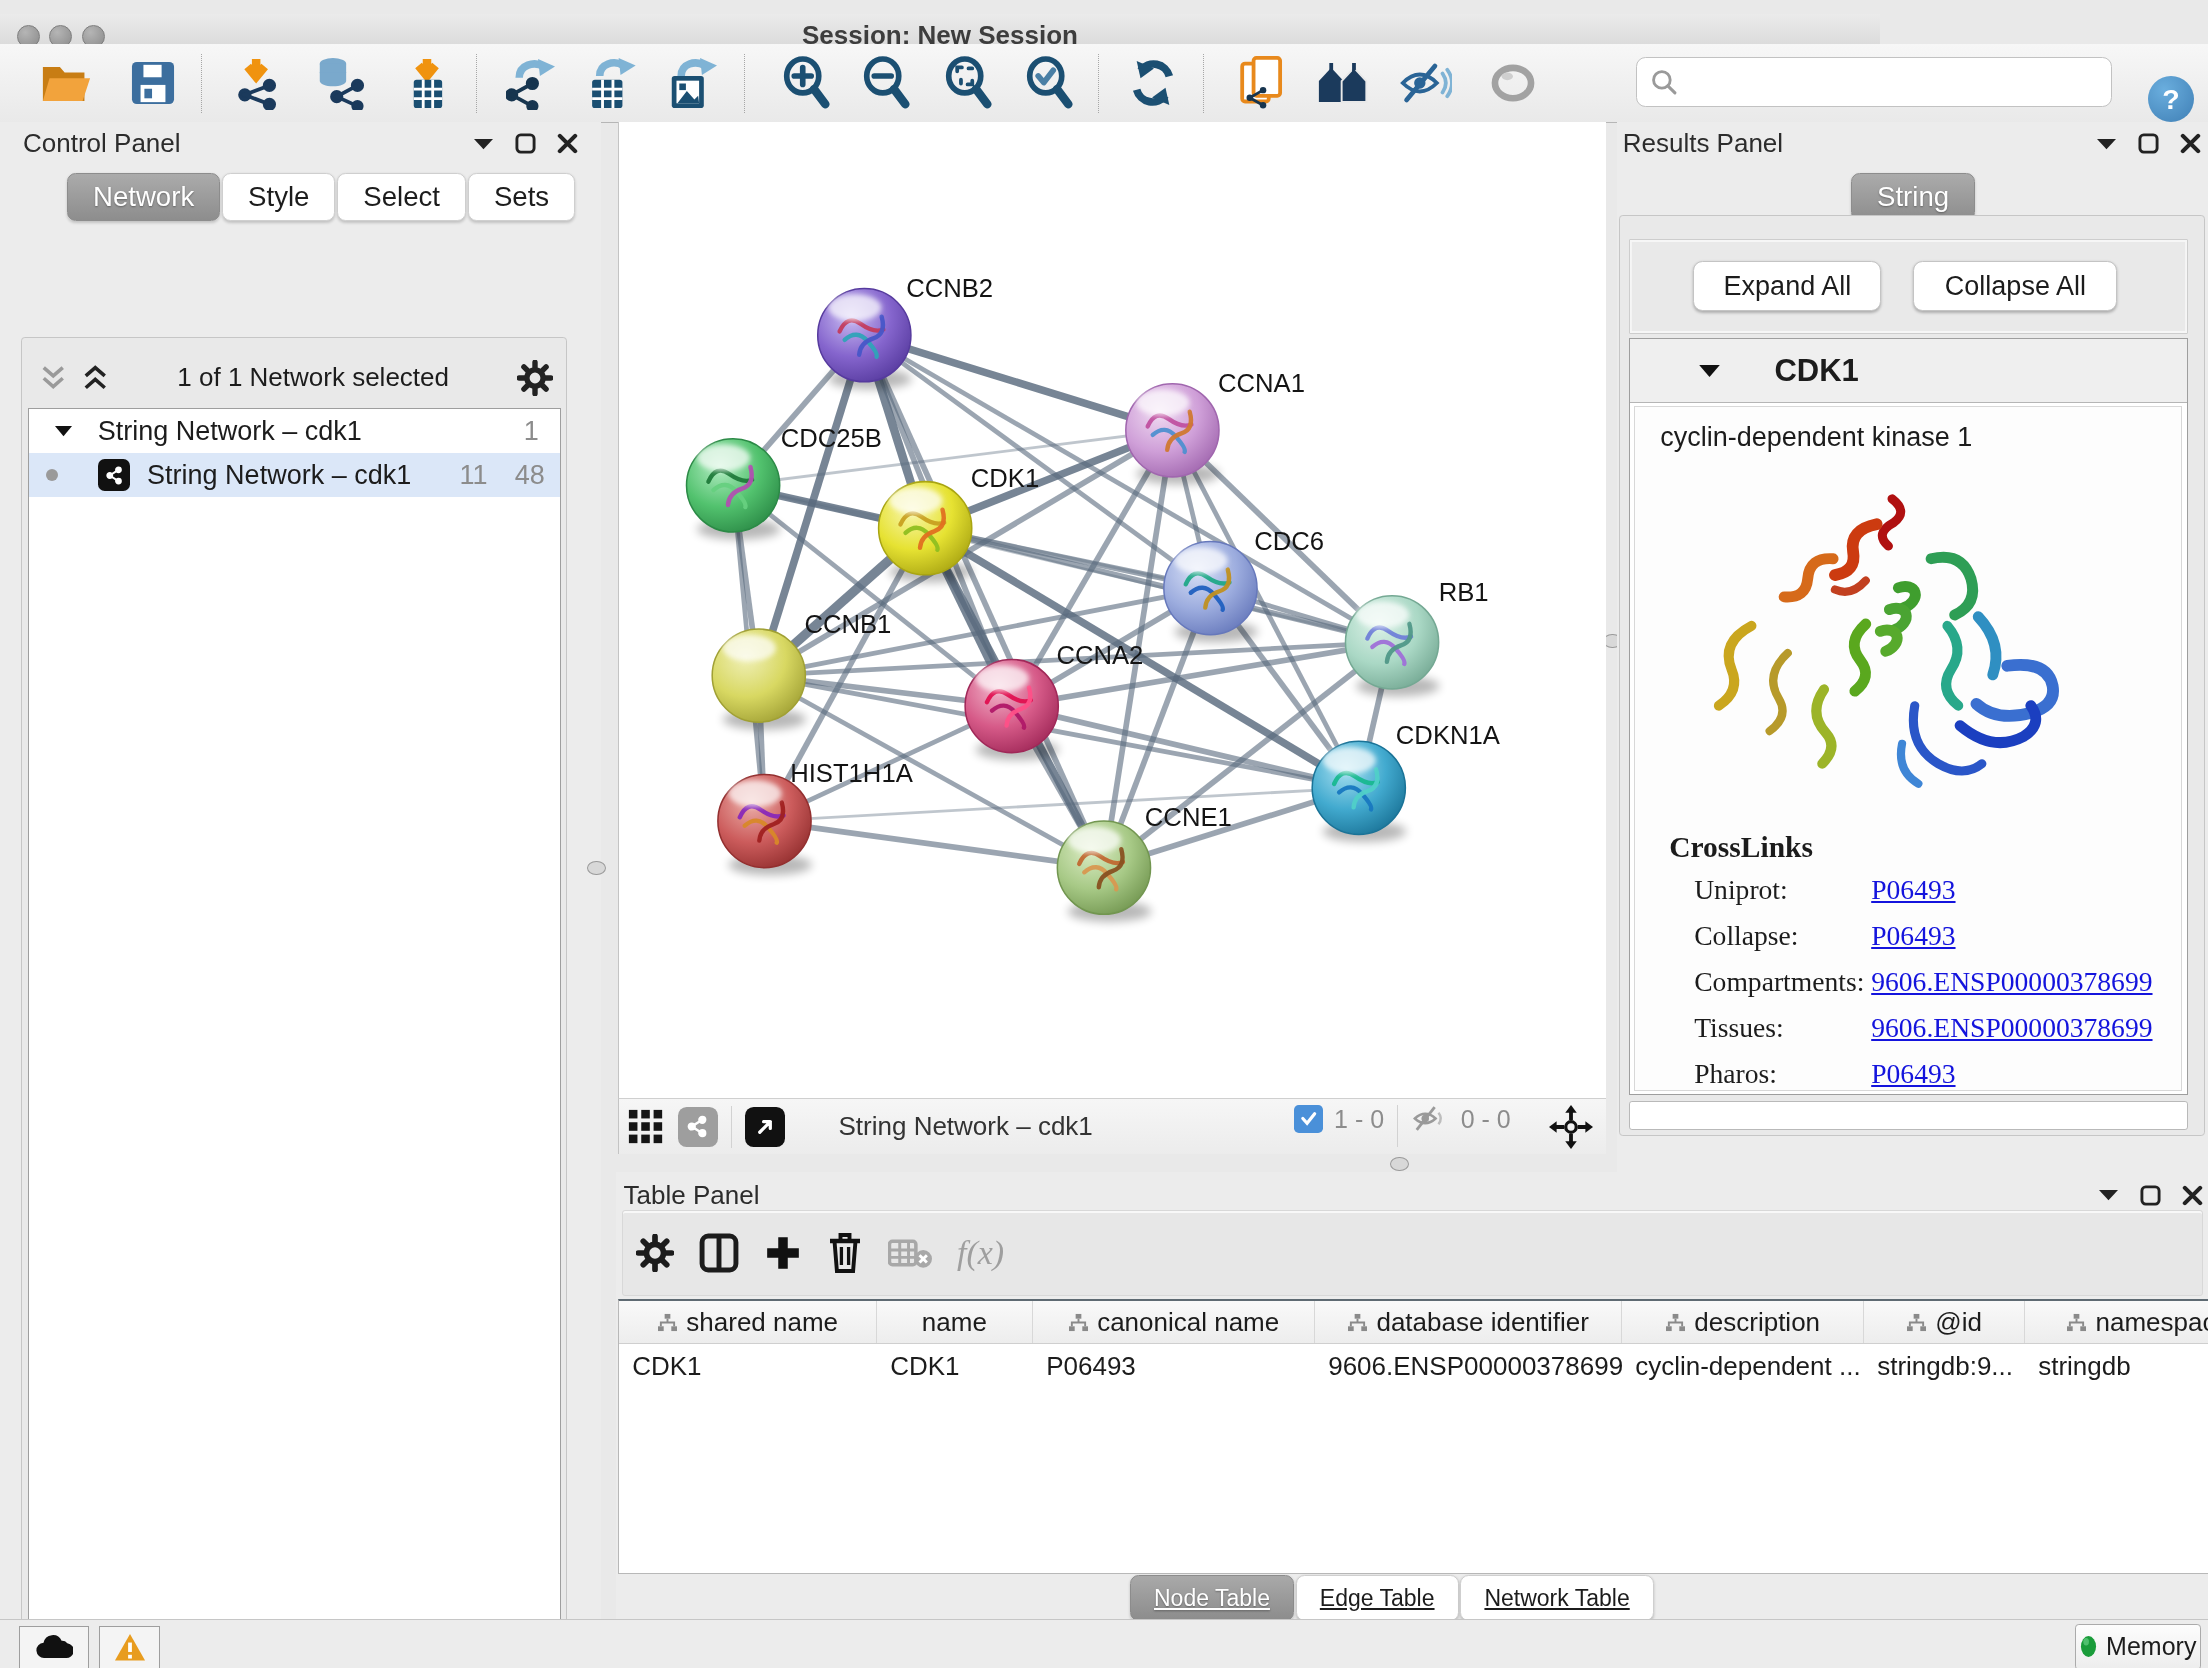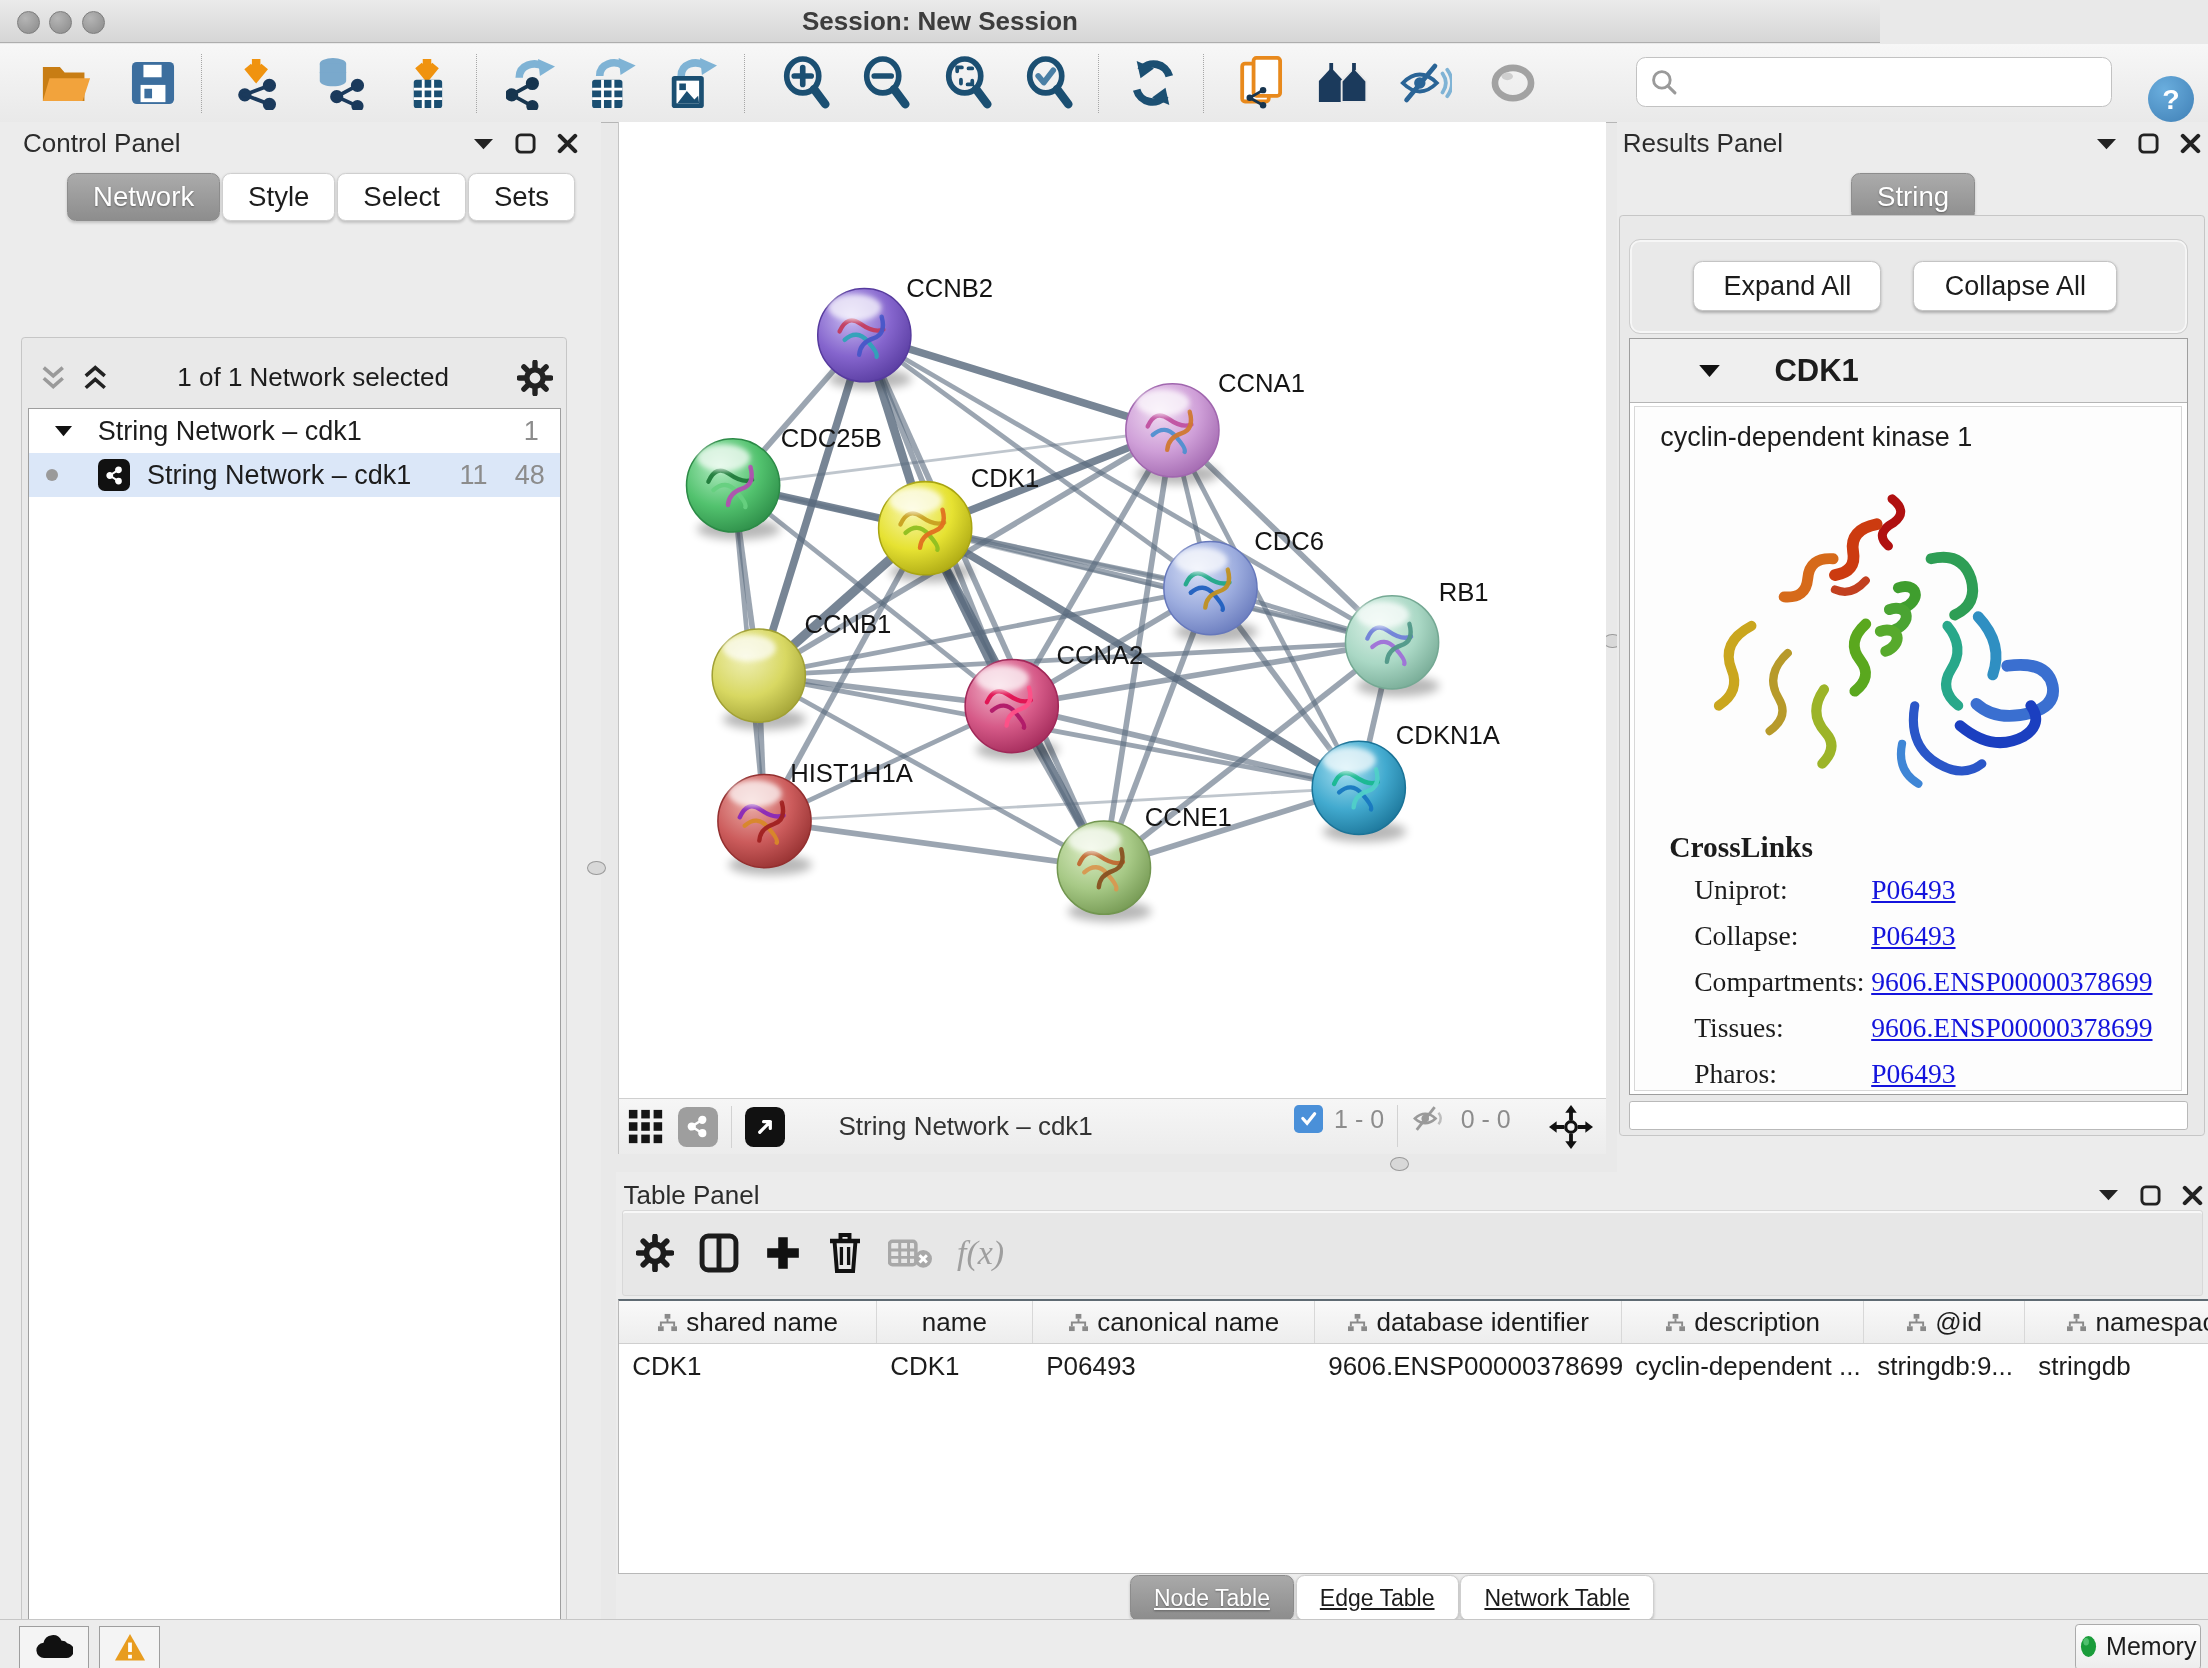--- a/index.html
+++ b/index.html
@@ -1,21 +1,21 @@
 <!DOCTYPE html>
 <html style="font-size:15px"><head>
 <meta charset="utf-8">
 <style>
   html,body{margin:0;padding:0;background:#d8d8d8;}
   #app{position:relative;width:2208px;height:1668px;background:#e9e9e9;overflow:hidden;
        font-family:"Liberation Sans",sans-serif;color:#1c1c1c;cursor:default;
        -webkit-font-smoothing:antialiased;}
   .abs{position:absolute;}
   
-  #titlebar{left:0;top:0;width:1880px;height:42px;
+  #titlebar{left:0;top:14px;width:1880px;height:42px;
     background:linear-gradient(#ebebeb,#d6d6d6);border-bottom:1.9px solid #aeaeae;}
   .light{width:21px;height:21px;border-radius:50%;top:10.5px;
     background:radial-gradient(circle at 35% 30%,#b5b5b5,#8a8a8a);border:1px solid #7d7d7d;}
   #win-title{left:0;top:0;width:100%;height:42px;line-height:42px;text-align:center;
     font-size:26px;font-weight:600;color:#3d3d3d;}
   
   #toolbar{left:0;top:44px;width:2208px;height:78px;
     background:linear-gradient(#f7f7f7,#e9e9e9);border-bottom:1.9px solid #b6b6b6;}
   .tbtn{top:9.5px;width:57px;height:59px;display:flex;align-items:center;justify-content:center;}
   .tdiv{top:9.5px;width:0;height:59px;border-left:1.9px dotted #a6a6a6;}
@@ -51,21 +51,21 @@
   .ct-div{width:0;height:42px;border-left:1.9px solid #d2d2d2;margin:0 13.3px;}
   .blk-sq{width:40px;height:40px;border-radius:8.6px;background:#111;display:flex;
     align-items:center;justify-content:center;}
   .gry-sq{width:40px;height:40px;border-radius:8.6px;background:#9e9e9e;display:flex;
     align-items:center;justify-content:center;}
   
   .split-dot{width:17px;height:12.4px;border-radius:50%;background:#d8d8d8;border:1px solid #9a9a9a;}
   
   #results-panel{left:1617px;top:122px;width:592px;height:1050px;background:#ececec;}
   #rp-box{left:1.9px;top:93px;width:584px;height:919px;background:#e9e9e9;border:1.9px solid #c6c6c6;border-radius:3.8px;}
-  #rp-btnbox{left:9.5px;top:23px;width:557px;height:93px;border:1.9px solid #cdcdcd;border-radius:11px;
+  #rp-btnbox{left:9.5px;top:23px;width:557px;height:93px;border:1.9px solid #cdcdcd;border-radius:1px;
     box-shadow:inset 0 0 0 1.9px #f6f6f6;}
   .rp-btn{height:48px;border-radius:9.5px;background:#fff;border:1px solid #c4c4c4;
     box-shadow:0 1.9px 2.9px rgba(0,0,0,.25);font-size:27px;display:flex;align-items:center;justify-content:center;}
   #rp-scroll{left:9.5px;top:122px;width:557px;height:755px;background:#fff;border:1.9px solid #9e9e9e;}
   #rp-generow{left:0;top:0;width:100%;height:63px;background:#efefef;border-bottom:1.9px solid #b5b5b5;
     display:flex;align-items:center;}
   #rp-hscroll{left:9.5px;top:885px;width:557px;height:27px;background:#fff;border:1.9px solid #b9b9b9;border-radius:2.9px;}
   .serif{font-family:"Liberation Serif",serif;}
   a.xlink{color:#1414dd;text-decoration:underline;font-family:"Liberation Serif",serif;font-size:27.6px;}
   

